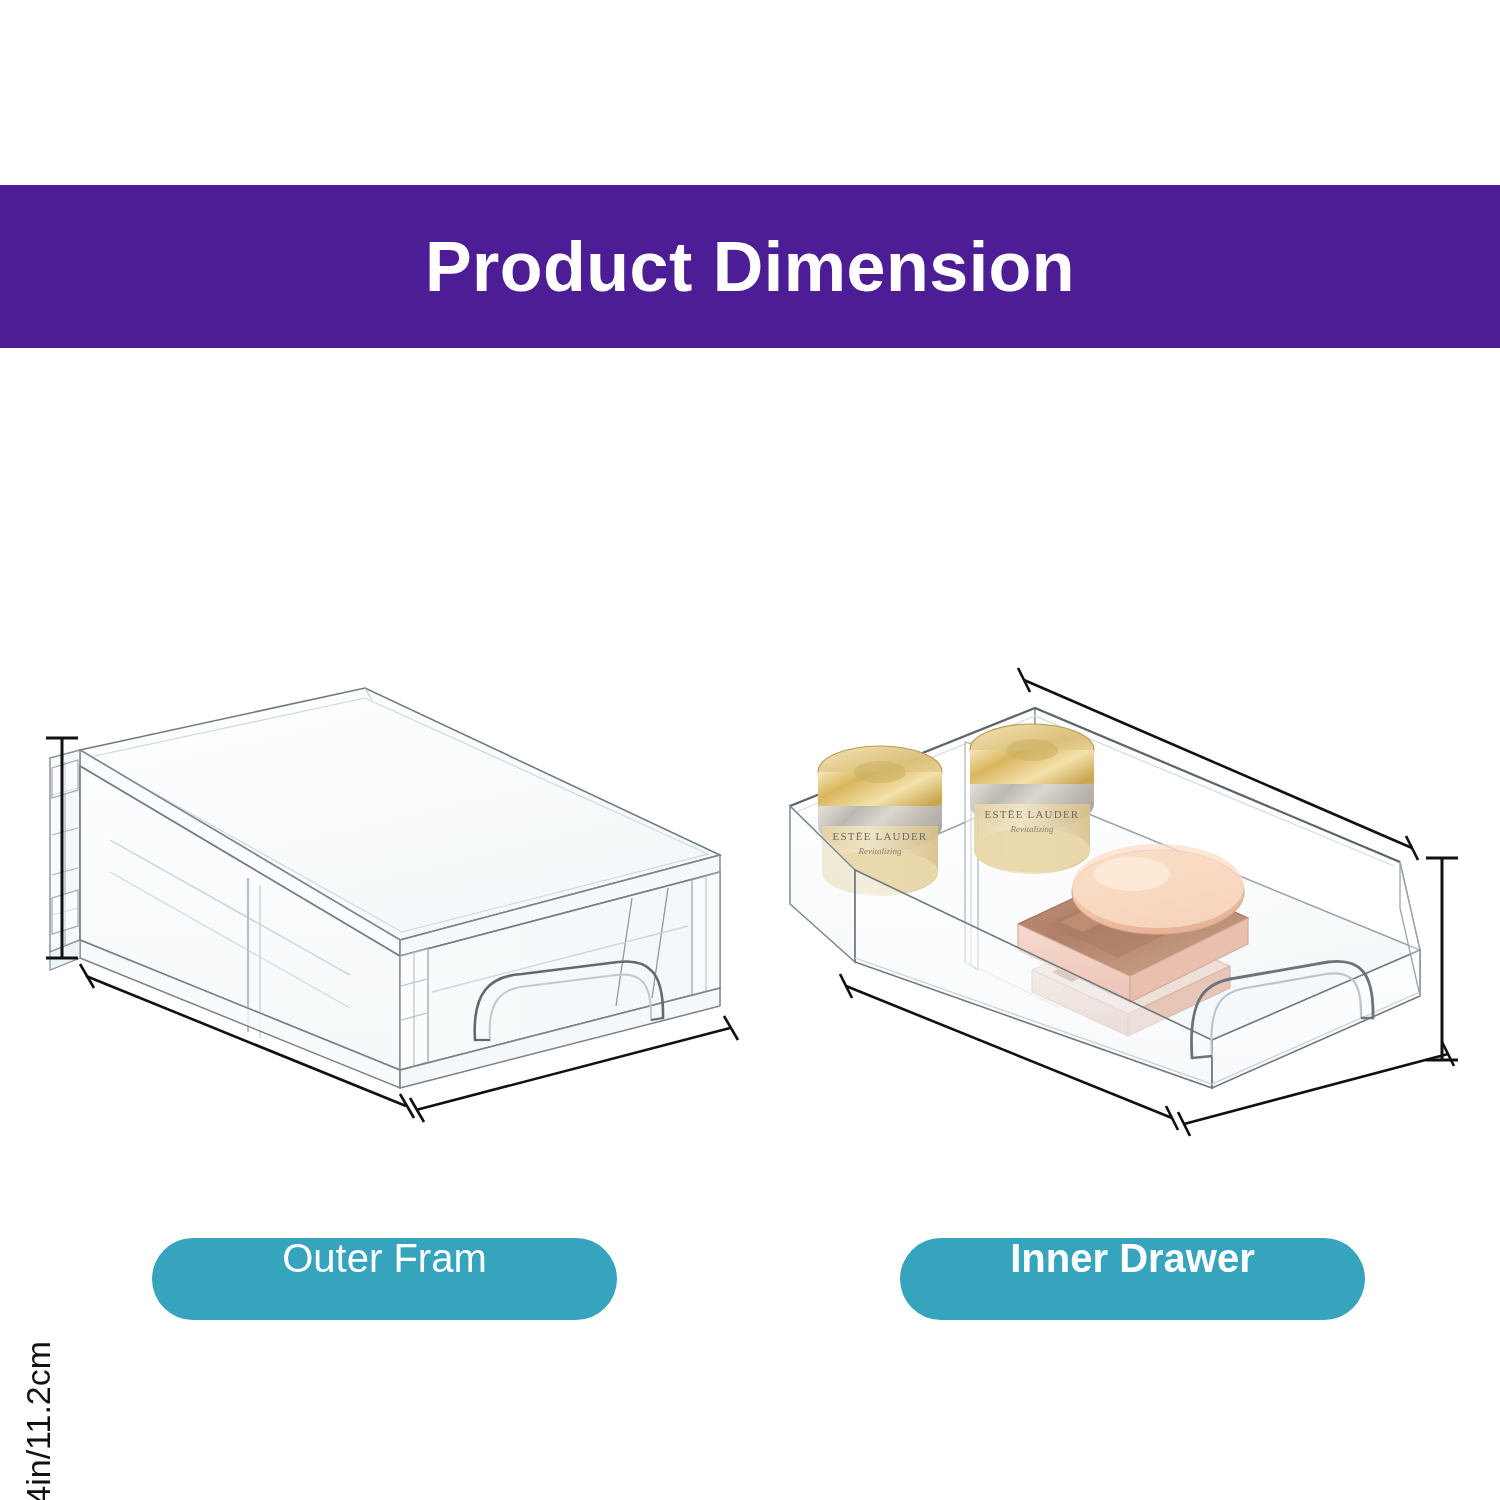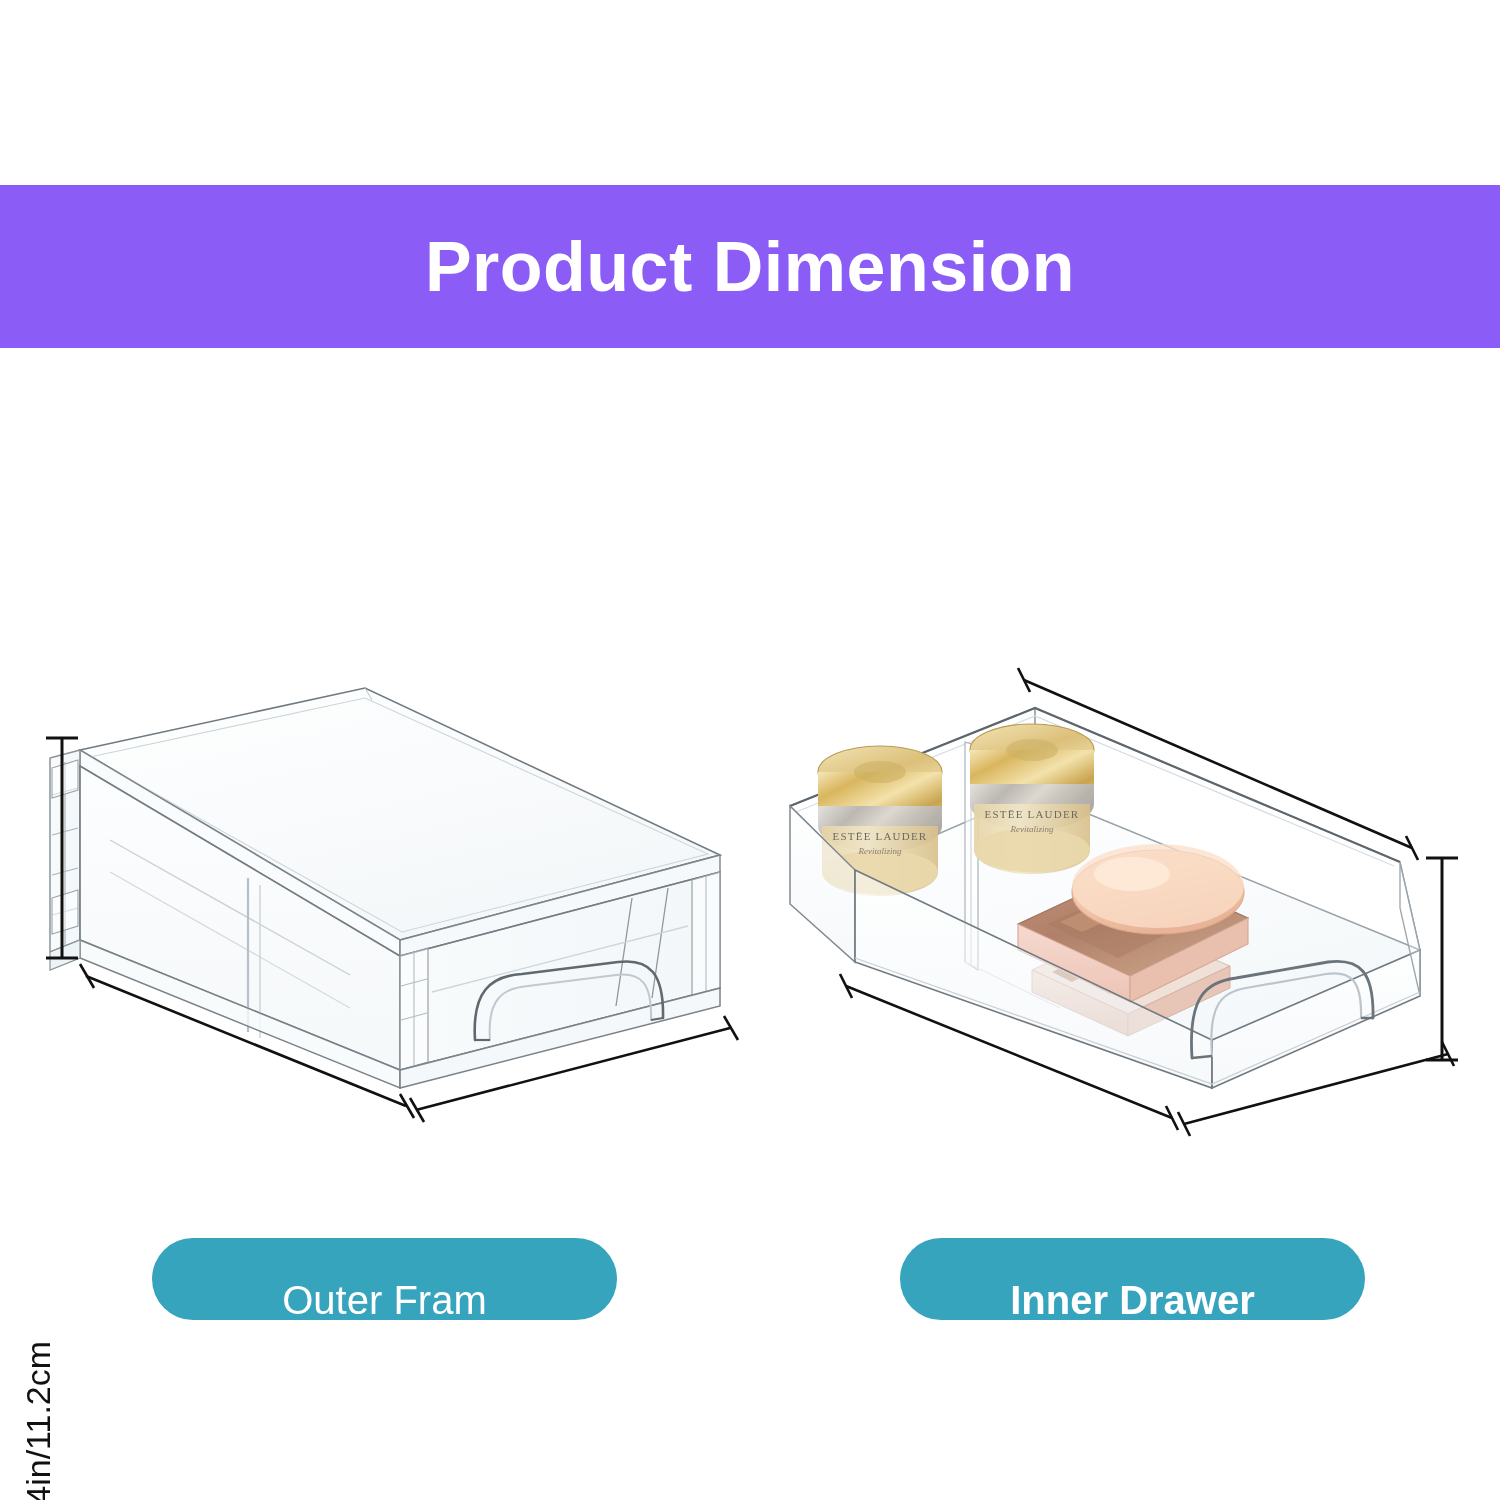--- a/index.html
+++ b/index.html
@@ -13,21 +13,21 @@
     position: relative;
   }
 
   #page { position: relative; width: 1500px; height: 1500px; }
 
   
   .banner {
     position: absolute;
     left: 0; top: 185px;
     width: 1500px; height: 163px;
-    background: #8b5cf6;
+    background: #4c1d95;
     display: flex;
     align-items: center;
     justify-content: center;
   }
   .banner-title {
     color: #ffffff;
     font-size: 70px;
     font-weight: bold;
     letter-spacing: 0.5px;
     line-height: 1;
@@ -56,21 +56,21 @@
     transform-origin: center center;
   }
 
   
   .pill {
     position: absolute;
     height: 82px;
     border-radius: 41px;
     background: #36a4bd;
     display: flex;
-    align-items: flex-end;
+    align-items: flex-start;
     justify-content: center;
     color: #ffffff;
     font-size: 40px;
     line-height: 1;
   }
   #pill-outer { left: 152px; top: 1238px; width: 465px; }
   #pill-inner { left: 900px; top: 1238px; width: 465px; font-weight: bold; }
 </style>
 </head>
 <body>

